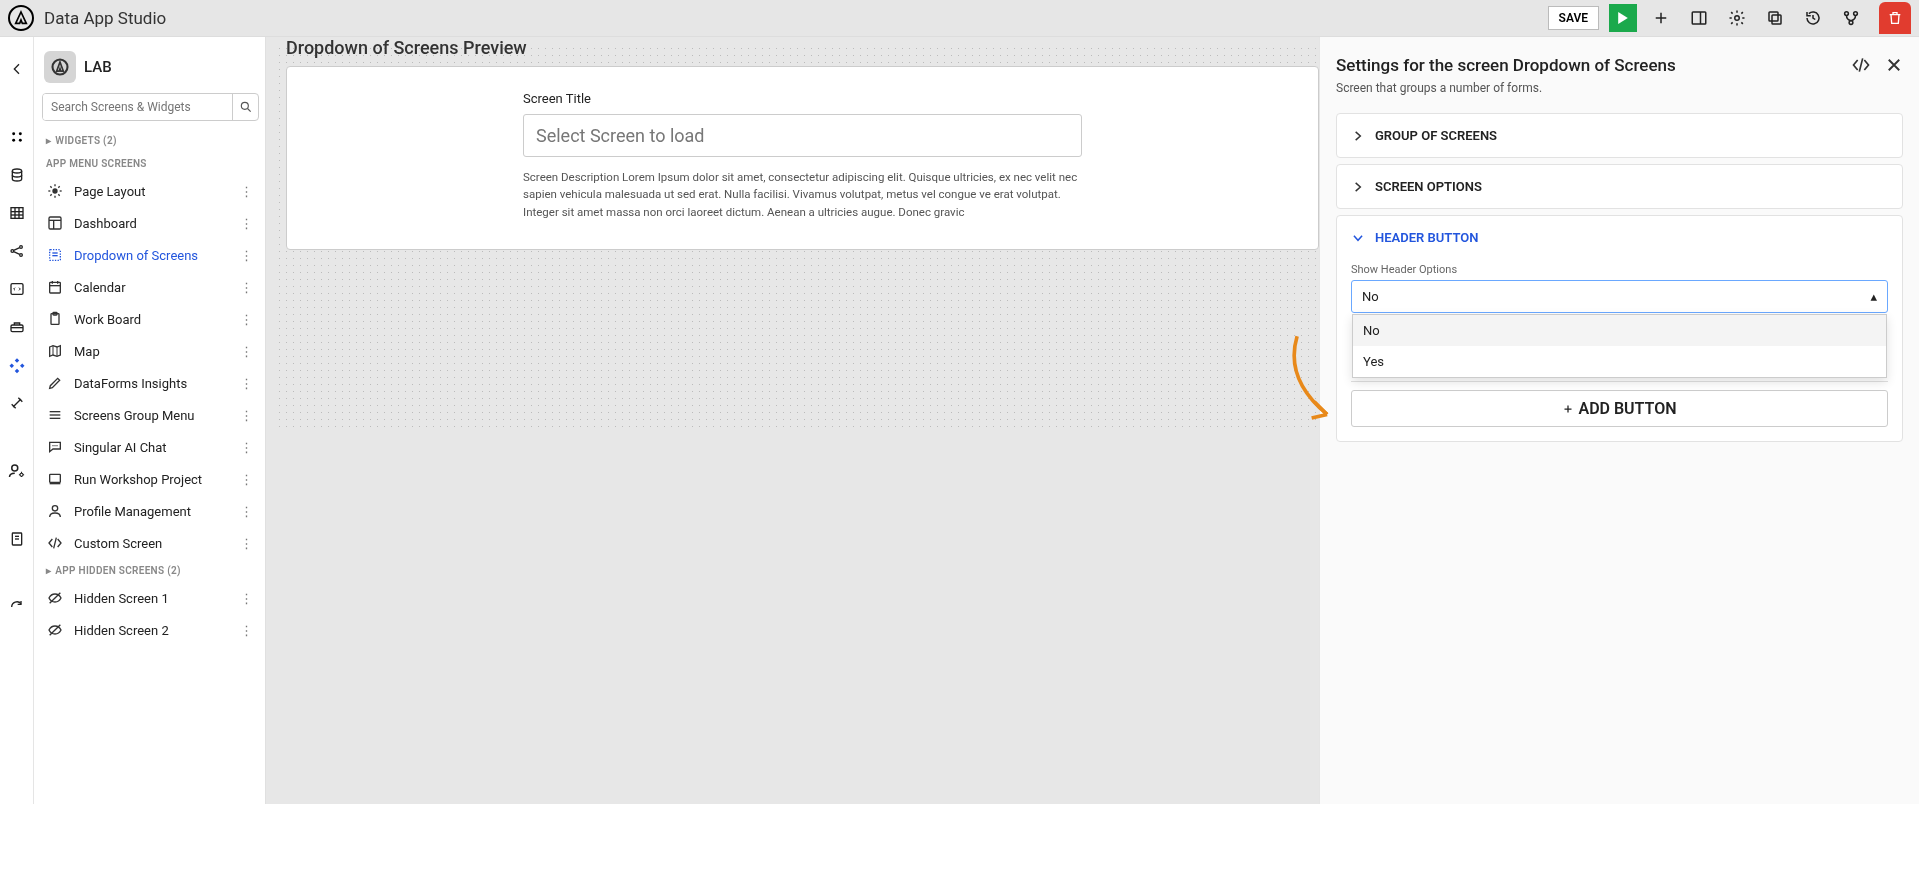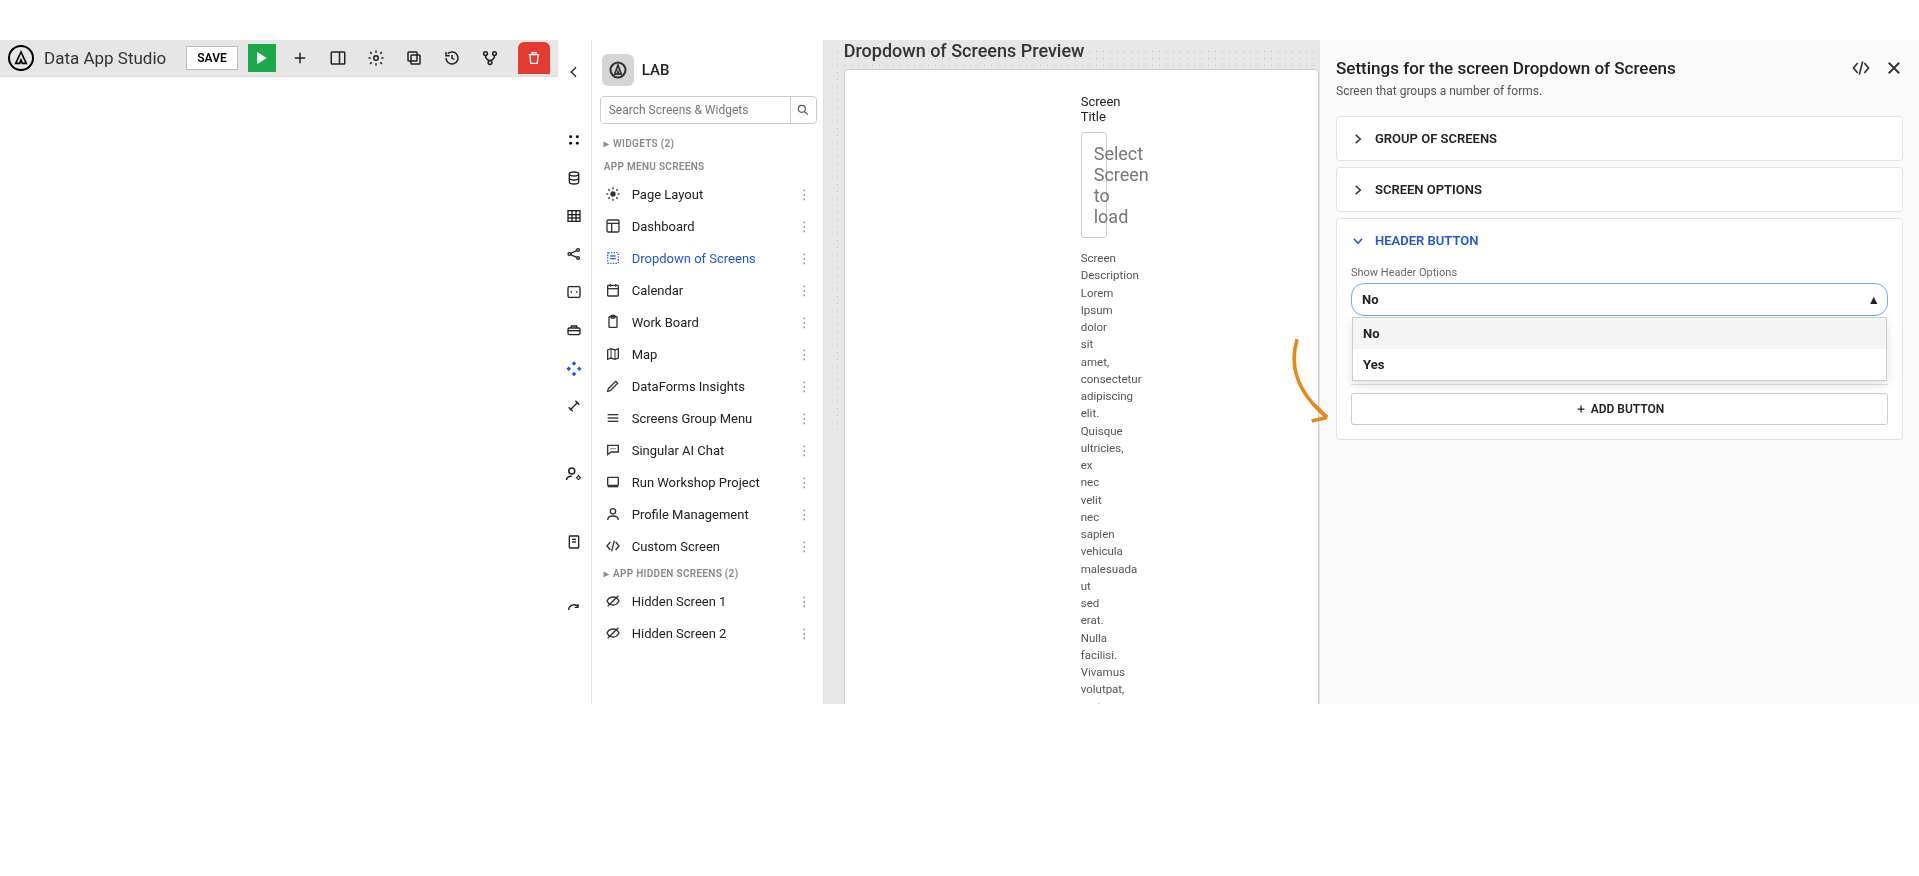--- a/index.html
+++ b/index.html
@@ -1,17 +1,17 @@
 <!DOCTYPE html>
 <html><head>
 <meta charset="utf-8">
 <style>
 * { margin: 0; padding: 0; box-sizing: border-box; font-family: -apple-system, BlinkMacSystemFont, "Segoe UI", Roboto, Arial, sans-serif; }
 body { background: #fff; color: #222; font-size: 13px; overflow: hidden; }
-.app { display: flex; height: 664px; width: 1919px; margin-top: 40px; }
+.app { display: flex; flex-direction: column; height: 804px; width: 1919px; }
 
 
 .topbar { height: 37px; background: #e6e6e6; display: flex; align-items: center; padding: 0 8px; gap: 10px; border-bottom: 1px solid #ddd; }
 .topbar .logo { width: 26px; height: 26px; border: 2.5px solid #000; border-radius: 50%; display:flex; align-items:center; justify-content:center; font-weight:bold; }
 .topbar .title { font-size: 17px; color: #333; }
 .topbar .spacer { flex: 1; }
 .tbtn { display:flex; align-items:center; justify-content:center; width:28px; height:28px; cursor:pointer; }
 .save-btn { border:1px solid #bbb; background:#fff; padding:4px 10px; font-size:12px; font-weight:600; cursor:pointer; }
 .play-btn { background:#1ba94c; width:28px; height:28px; display:flex; align-items:center; justify-content:center; cursor:pointer; }
 .trash-btn { background:#e13c2f; width:32px; height:32px; border-radius:6px 6px 0 0; display:flex; align-items:center; justify-content:center; cursor:pointer; margin-left:4px; }
@@ -54,29 +54,29 @@
 .settings { width:600px; background:#fafafa; border-left:1px solid #e5e5e5; display:flex; flex-direction:column; padding:18px 16px 5px 16px; position:relative; }
 .set-head { display:flex; align-items:center; justify-content:space-between; margin-bottom:6px; }
 .set-title { font-size:17px; font-weight:500; }
 .set-actions { display:flex; gap:14px; align-items:center; }
 .set-sub { font-size:12px; color:#555; margin-bottom:18px; }
 .accordion { background:#fff; border:1px solid #e2e2e2; border-radius:4px; margin-bottom:6px; }
 .acc-head { display:flex; align-items:center; gap:10px; padding:14px 14px; font-size:13px; font-weight:600; cursor:pointer; }
 .acc-head.open { color:#2255dd; }
 .acc-body { padding:0 14px 14px 14px; }
 .form-label { font-size:11px; color:#666; margin-bottom:4px; margin-top:4px; }
-.dropdown { border:1.5px solid #6aa8ff; border-radius:13px; background:#fff; padding:8px 10px; display:flex; justify-content:space-between; align-items:center; font-size:13px; cursor:pointer; position:relative;font-weight:bold; }
+.dropdown { border:1.5px solid #6aa8ff; border-radius:3px; background:#fff; padding:8px 10px; display:flex; justify-content:space-between; align-items:center; font-size:13px; cursor:pointer; position:relative; }
 .dropmenu { position:absolute; left:0; right:0; top:100%; margin-top:2px; background:#fff; border:1px solid #ccc; box-shadow:0 4px 10px rgba(0,0,0,0.12); z-index:10; }
 .dropitem { padding:8px 10px; font-size:13px; cursor:pointer; }
 .dropitem.sel { background:#f4f4f4; }
 
 .table-head { display:flex; padding:10px 4px; font-size:12px; font-weight:600; border-bottom:1px solid #e0e0e0; margin-top:34px; }
 .table-head .col1 { width:42%; }
 .table-head .col2 { flex:1; }
-.addbtn { border:1px solid #ccc; border-radius:3px; display:flex; align-items:center; justify-content:center; gap:4px; padding:8px; font-size:12px; font-weight:600; margin-top:8px; cursor:pointer; }
+.addbtn { border:1px solid #ccc; border-radius:3px; display:flex; align-items:center; justify-content:center; gap:4px; padding:8px; font-size:16px; font-weight:600; margin-top:8px; cursor:pointer; }
 
 .arrow-annot { position:absolute; left:-34px; top:292px; width:64px; height:100px; pointer-events:none; z-index:20; }
 
 svg { display:block; }
 </style>
 </head>
 <body>
 
 <div class="app">
 

